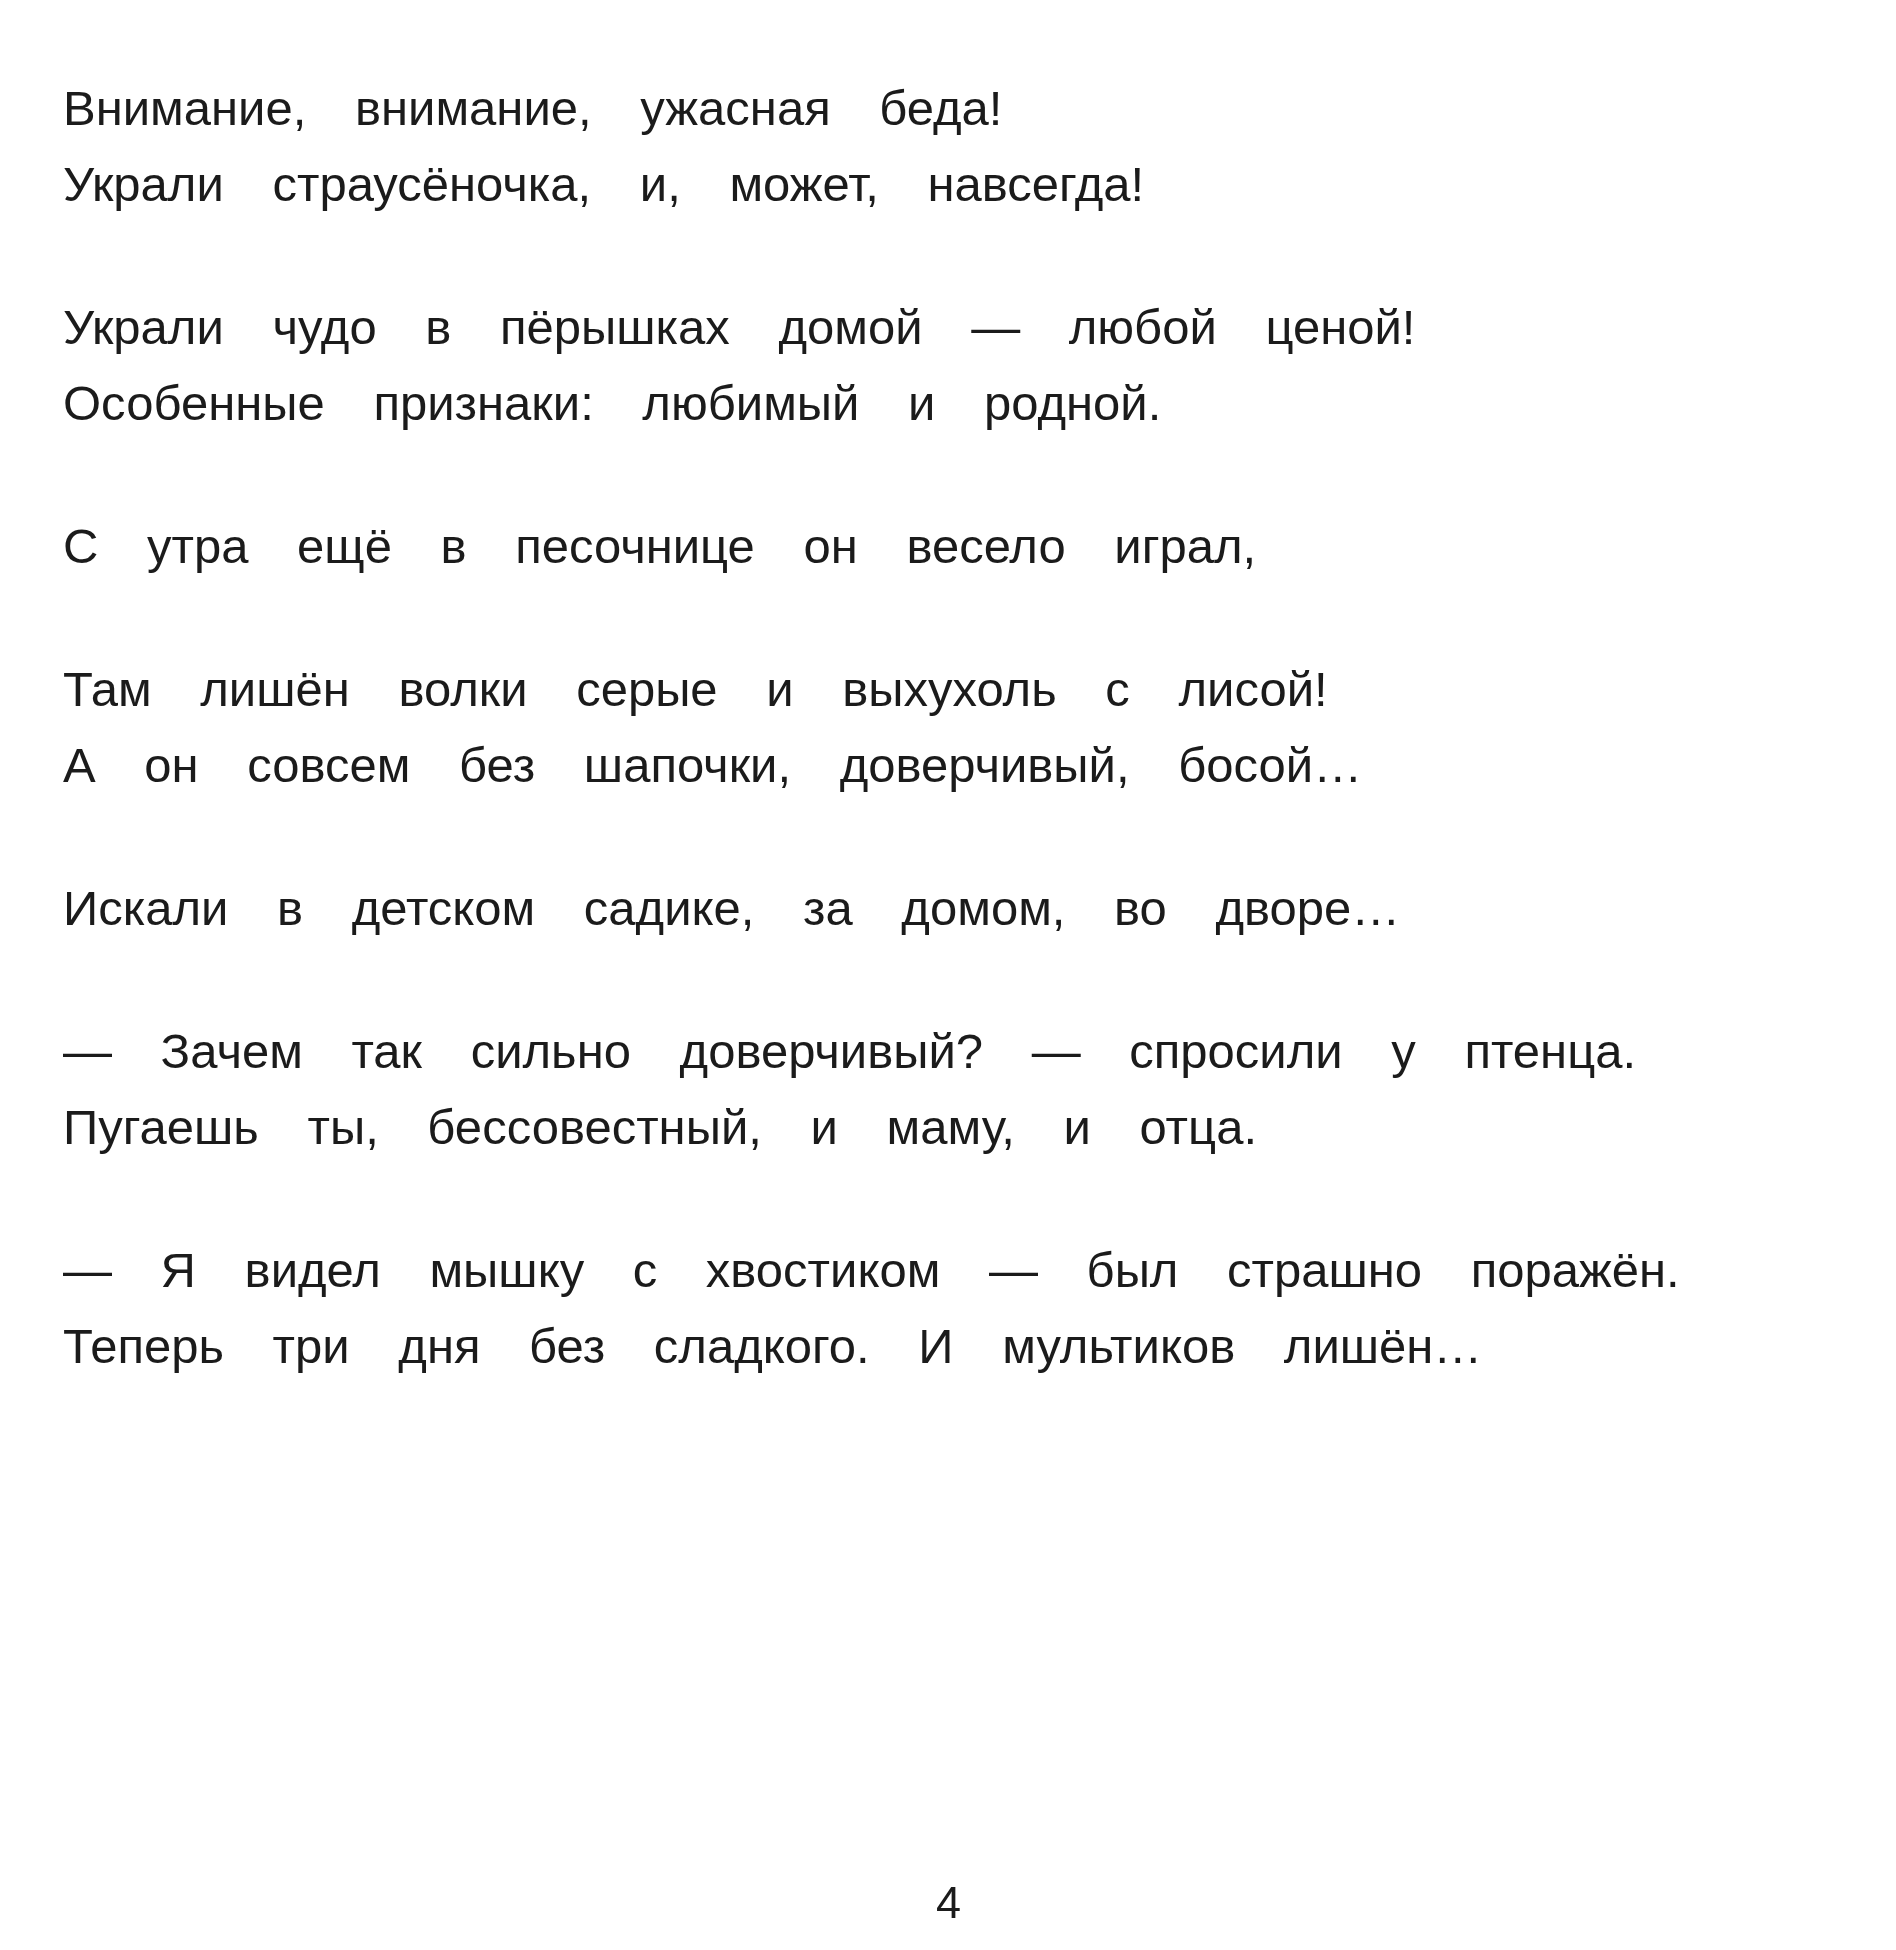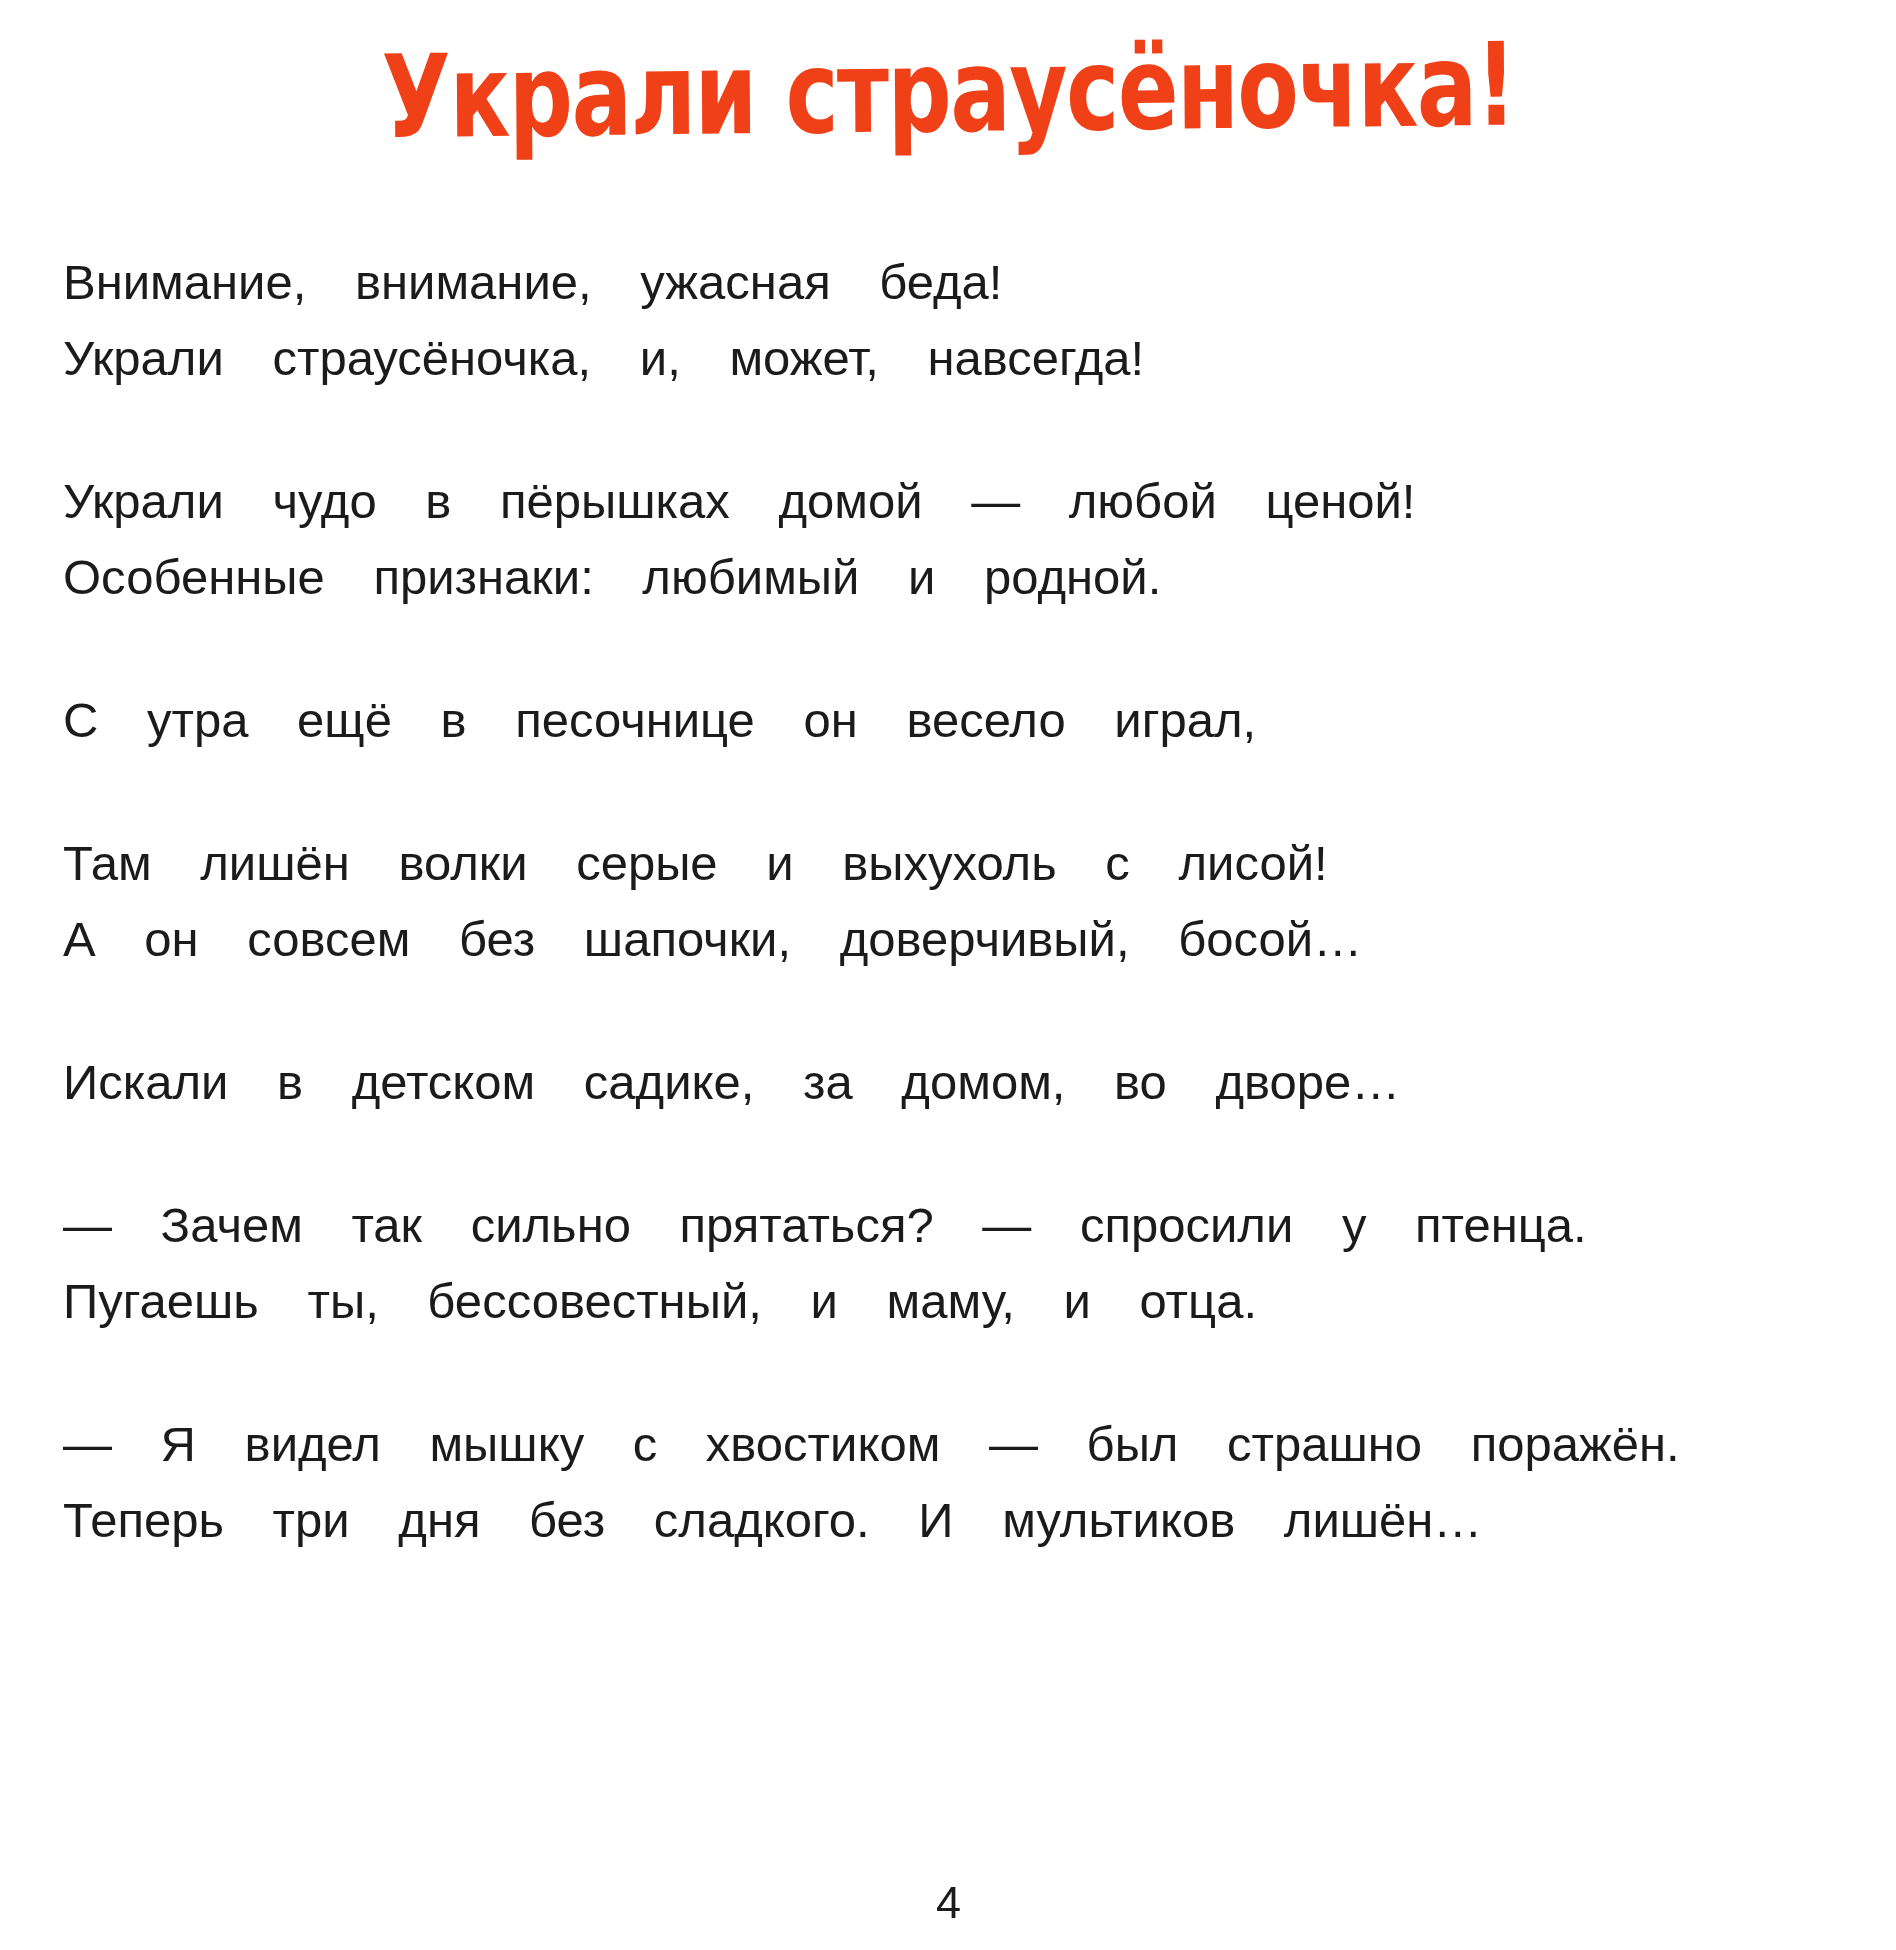--- a/index.html
+++ b/index.html
@@ -55,21 +55,20 @@
     bottom: 21.5px;
     text-align: center;
     font-size: 45px;
     color: #1b1b1b;
   }
 </style>
 </head>
 <body>
 
 <div class="page">
-  <h1 class="title" style="color: rgb(240, 64, 24);"><span class="title-inner">Украли страусёночка!</span></h1>
 
   <div class="poem" style="color: rgb(27, 27, 27);">
       <div class="stanza">
         <div class="line">Внимание, внимание, ужасная беда!</div>
         <div class="line">Украли страусёночка, и, может, навсегда!</div>
       </div>
       <div class="stanza">
         <div class="line">Украли чудо в пёрышках домой — любой ценой!</div>
         <div class="line">Особенные признаки: любимый и родной.</div>
       </div>
@@ -77,21 +76,21 @@
         <div class="line">С утра ещё в песочнице он весело играл,</div>
       </div>
       <div class="stanza">
         <div class="line">Там лишён волки серые и выхухоль с лисой!</div>
         <div class="line">А он совсем без шапочки, доверчивый, босой…</div>
       </div>
       <div class="stanza">
         <div class="line">Искали в детском садике, за домом, во дворе…</div>
       </div>
       <div class="stanza">
-        <div class="line">— Зачем так сильно прятаться? — спросили у птенца.</div>
+        <div class="line">— Зачем так сильно доверчивый? — спросили у птенца.</div>
         <div class="line">Пугаешь ты, бессовестный, и маму, и отца.</div>
       </div>
       <div class="stanza">
         <div class="line">— Я видел мышку с хвостиком — был страшно поражён.</div>
         <div class="line">Теперь три дня без сладкого. И мультиков лишён…</div>
       </div>
     </div>
 
   <div class="page-number">4</div>
 </div>

